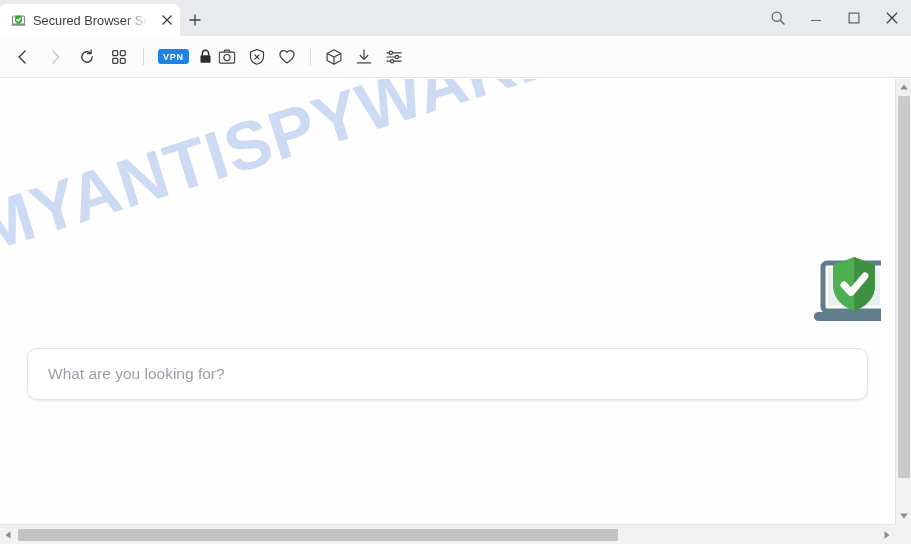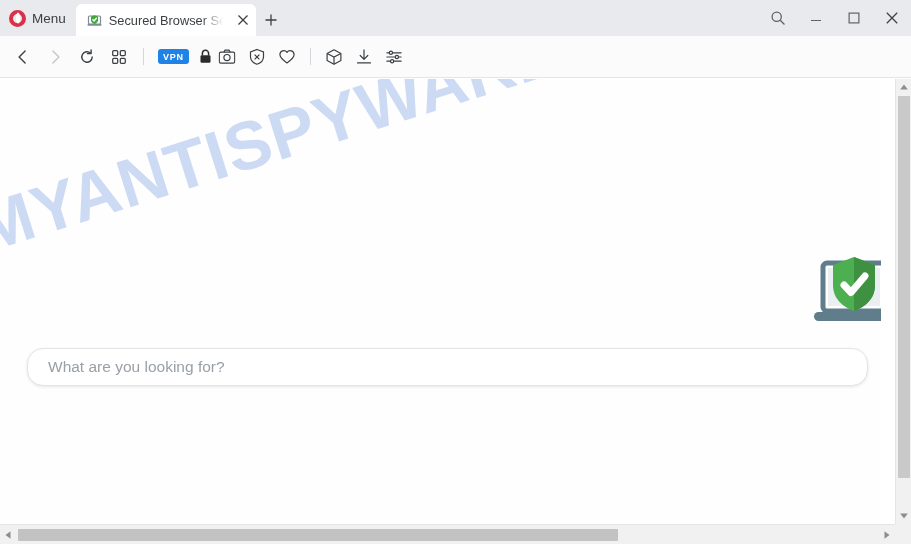--- a/index.html
+++ b/index.html
@@ -86,22 +86,22 @@
   .watermark {
     position: absolute; left: -22px; top: 112px;
     font-size: 68px; font-weight: bold; letter-spacing: 1px;
     color: #ccdaf4; white-space: nowrap;
     transform: rotate(-17.5deg); transform-origin: left center;
     user-select: none; pointer-events: none;
   }
   .hero-logo { position: absolute; left: 812px; top: 176px; width: 84px; height: 78px; }
 
   .searchbox {
-    position: absolute; left: 27px; top: 269px; width: 841px; height: 38px;
-    background: #fff; border: 1px solid #e2e4e7; border-radius: 16px;
+    position: absolute; left: 27px; top: 269px; width: 841px; height: 52px;
+    background: #fff; border: 1px solid #e2e4e7; border-radius: 10px;
     box-shadow: 0 1px 3px rgba(60,64,67,.12);
     display: flex; align-items: center; padding: 0 20px;
   }
   .searchbox input {
     width: 100%; border: 0; outline: 0; background: transparent;
     font-family: "Liberation Sans", sans-serif; font-size: 15.5px; color: #333;
   }
   .searchbox input::placeholder { color: #9aa0a6; }
 
   
@@ -131,24 +131,20 @@
     position: absolute; left: 50%; top: 50%; transform: translate(-50%,-50%);
   }
 </style>
 </head>
 <body>
 
 <div id="app">
 
   <div class="tabstrip">
 
-    <div class="menu-btn">
-      <div class="opera-o"></div>
-      <span class="menu-label">Menu</span>
-    </div>
 
     <div class="tab">
       <span class="tab-favicon">
         <svg width="15" height="15" viewBox="0 0 15 15">
           <rect x="1.5" y="3" width="12" height="8" rx="1" fill="#fff" stroke="#7f8c92" stroke-width="1.2"></rect>
           <rect x="0.5" y="11" width="14" height="1.8" rx=".9" fill="#7f8c92"></rect>
           <path d="M7.5 2.3 L11 3.6 V7.2 C11 9.1 9.4 10.3 7.5 10.9 C5.6 10.3 4 9.1 4 7.2 V3.6 Z" fill="#3ba935"></path>
           <path d="M5.9 6.7 L7.1 7.9 L9.3 5.3" stroke="#fff" stroke-width="1.5" fill="none" stroke-linecap="round" stroke-linejoin="round"></path>
         </svg>
       </span>

